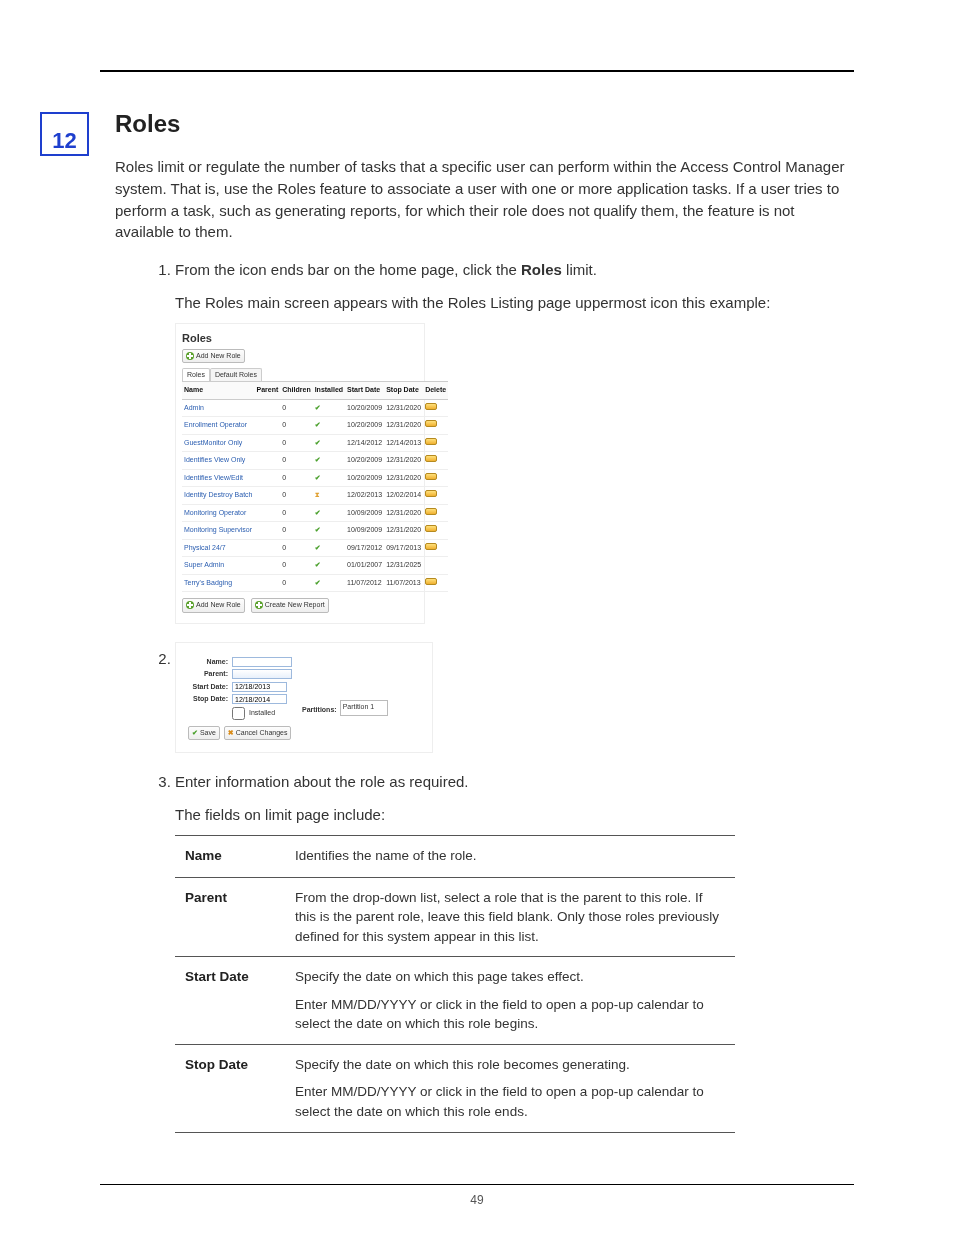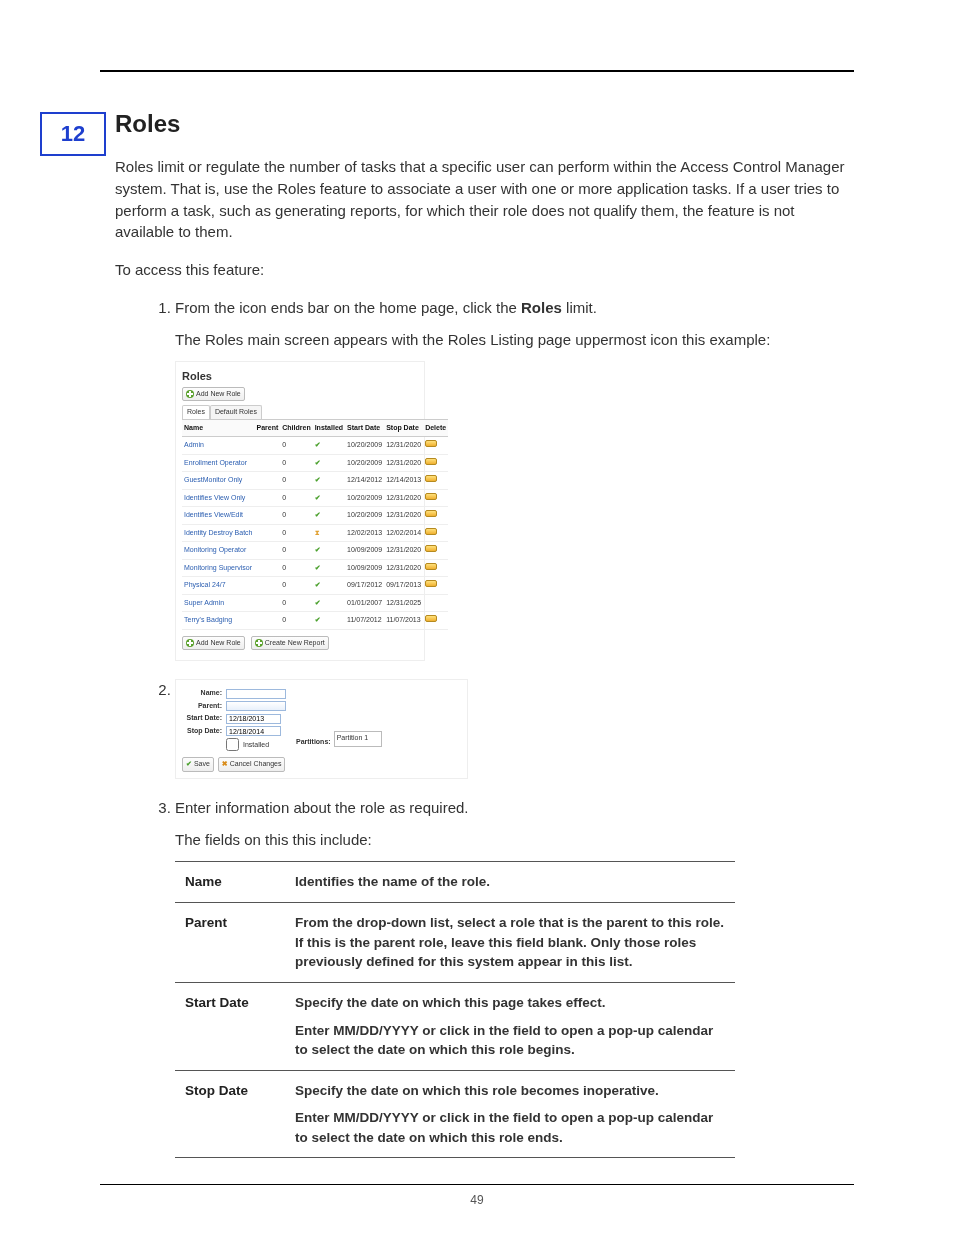--- a/index.html
+++ b/index.html
@@ -24,28 +24,28 @@
     border-top: 2px solid #000;
   }
   .content {
     margin-left: 75px;
     margin-top: 40px;
   }
   .chapter-badge {
     position: absolute;
     left: 40px;
     top: 112px;
-    width: 66px;
+    width: 49px;
     height: 44px;
     border: 2.5px solid #1e3fce;
     color: #1e3fce;
     font-weight: 800;
     font-size: 22px;
     display: flex;
-    align-items: center;
+    align-items: flex-end;
     justify-content: center;
   }
   h1 {
     font-size: 24px;
     font-weight: 800;
     margin: 0 0 18px 0;
     color: #222;
   }
   p {
     font-size: 15px;
@@ -134,23 +134,23 @@
     border: 1px solid #b58a20;
     border-radius: 2px;
     width: 12px;
     height: 7px;
   }
 
   .figure2 {
     margin: 8px 0 18px 0;
     background: #fff;
     border: 1px solid #eee;
-    padding: 6px;
-    font-size: 7px;
-    width: 293px;
+    padding: 12px;
+    font-size: 7px;
+    width: 258px;
   }
   .form-row {
     display: flex;
     align-items: center;
     gap: 4px;
     margin: 2px 0;
   }
   .form-row label {
     width: 40px;
     text-align: right;
@@ -214,21 +214,20 @@
     border-collapse: collapse;
     margin-top: 6px;
     font-size: 13.5px;
   }
   table.fields td, table.fields th {
     border-top: 1px solid #555;
     border-bottom: 1px solid #555;
     padding: 10px 10px;
     vertical-align: top;
     text-align: left;
-    font-weight: bold;
   }
   table.fields th {
     font-weight: 700;
     width: 110px;
     color: #222;
   }
   table.fields p { margin: 0 0 8px 0; font-size: 13.5px; }
   table.fields p:last-child { margin-bottom: 0; }
 
   .bottombar {
@@ -261,21 +260,20 @@
 
   <div class="chapter-badge">
     <span>12</span>
   </div>
 
   <div class="content">
     <h1>Roles</h1>
 
     <p>Roles limit or regulate the number of tasks that a specific user can perform within the Access Control Manager system. That is, use the Roles feature to associate a user with one or more application tasks. If a user tries to perform a task, such as generating reports, for which their role does not qualify them, the feature is not available to them.</p>
 
-    <p>To access this feature:</p>
 
     <ol>
       <li>
         <span>
           <span>From the icon ends bar on the home page, click the </span><strong>Roles</strong><span> limit.</span>
         </span>
         <p>The Roles main screen appears with the Roles Listing page uppermost icon this example:</p>
 
         
         <div class="figure">
@@ -458,21 +456,21 @@
             <span class="mini-btn">
               <span class="cancel-icon">✖</span>
               <span>Cancel Changes</span>
             </span>
           </div>
         </div>
       </li>
 
       <li>
         <span>Enter information about the role as required.</span>
-        <p>The fields on this this include:</p>
+        <p>The fields on limit page include:</p>
 
         <table class="fields">
           <tbody id="fields-tbody">
               <tr>
                 <th>Name</th>
                 <td>
                   <p>Identifies the name of the role.</p>
                 </td>
               </tr>
               <tr>
@@ -484,21 +482,21 @@
               <tr>
                 <th>Start Date</th>
                 <td>
                   <p>Specify the date on which this page takes effect.</p>
                   <p>Enter MM/DD/YYYY or click in the field to open a pop-up calendar to select the date on which this role begins.</p>
                 </td>
               </tr>
               <tr>
                 <th>Stop Date</th>
                 <td>
-                  <p>Specify the date on which this role becomes inoperative.</p>
+                  <p>Specify the date on which this role becomes generating.</p>
                   <p>Enter MM/DD/YYYY or click in the field to open a pop-up calendar to select the date on which this role ends.</p>
                 </td>
               </tr>
             </tbody>
         </table>
       </li>
     </ol>
   </div>
 
   <div class="bottombar"></div>

